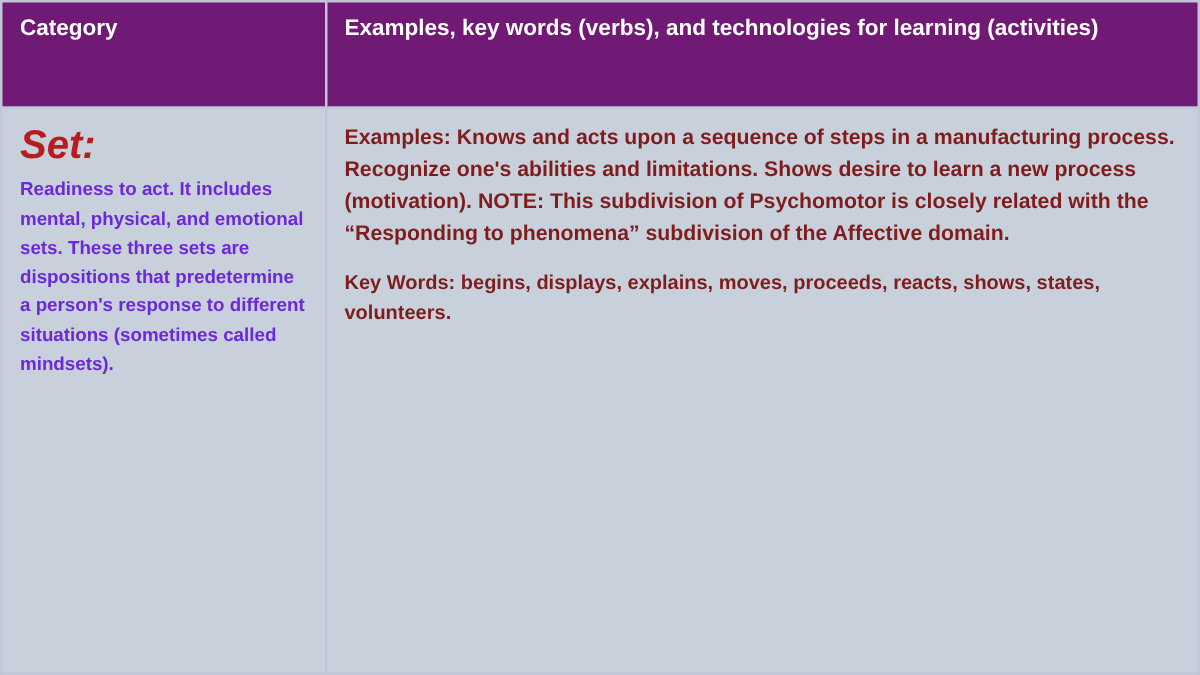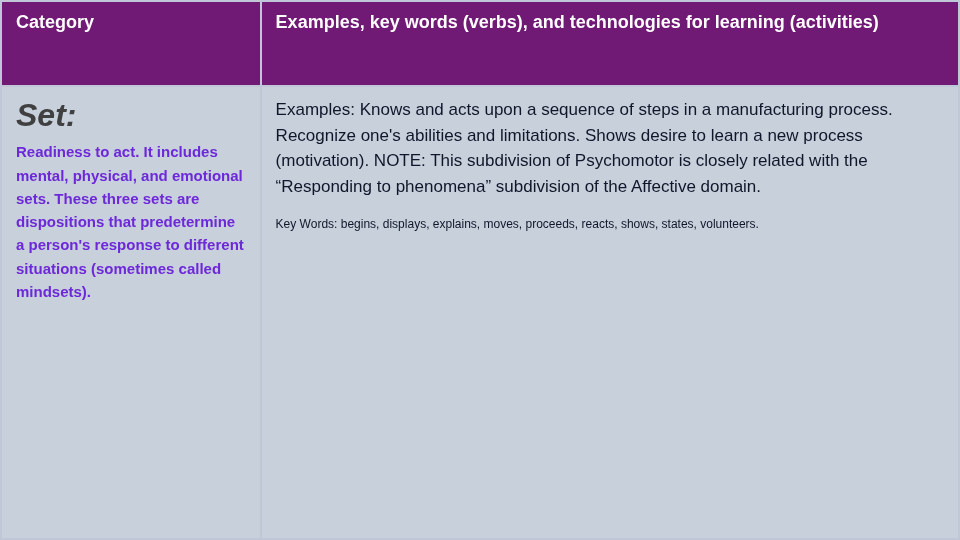--- a/index.html
+++ b/index.html
@@ -54,45 +54,45 @@
       display: table-cell;
       background-color: #c8d0dc;
       padding: 10px 14px;
       border: 2px solid #c0c8d8;
       vertical-align: top;
     }
 
     .cell-set-title {
       font-size: 32px;
       font-weight: bold;
-      color: #404040;
+      color: #b91c1c;
       margin-bottom: 6px;
       font-style: italic;
     }
 
     .cell-left-text {
       font-size: 15px;
       font-weight: bold;
       color: #6d28d9;
       line-height: 1.55;
     }
 
     .cell-right-content {
       font-size: 17px;
-      font-weight: normal;
-      color: #0f172a;
+      font-weight: bold;
+      color: #7f1d1d;
       line-height: 1.5;
     }
 
     .cell-right-content .paragraph1 {
       margin-bottom: 16px;
     }
 
     .cell-right-content .paragraph2 {
-      font-size: 12px;
+      font-size: 16px;
     }
   </style>
 </head>
 <body>
 
 <div class="table-container">
 
   <div class="header-row">
     <div class="header-cell header-cell-category">
       <span>Category</span>

